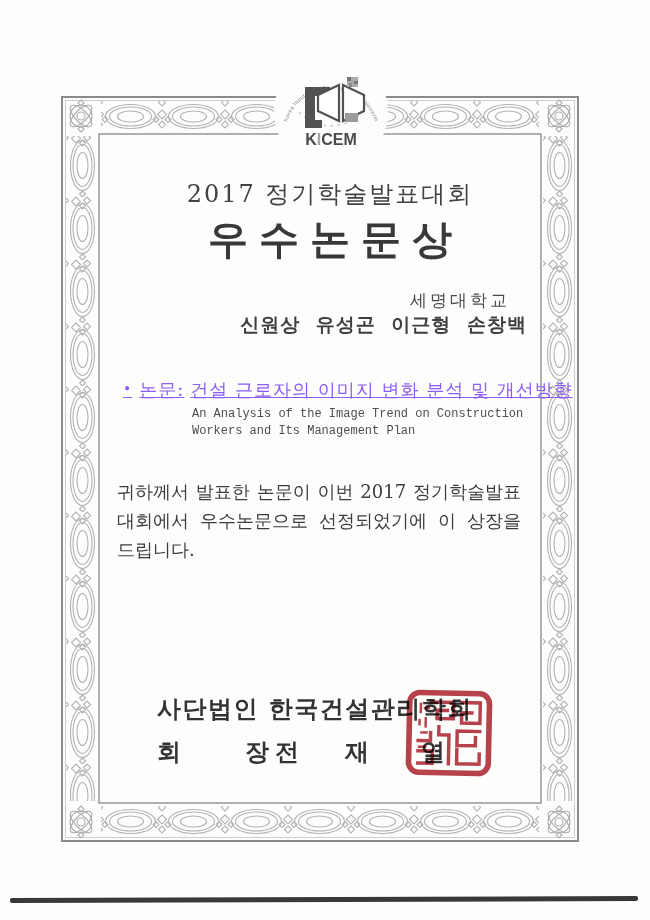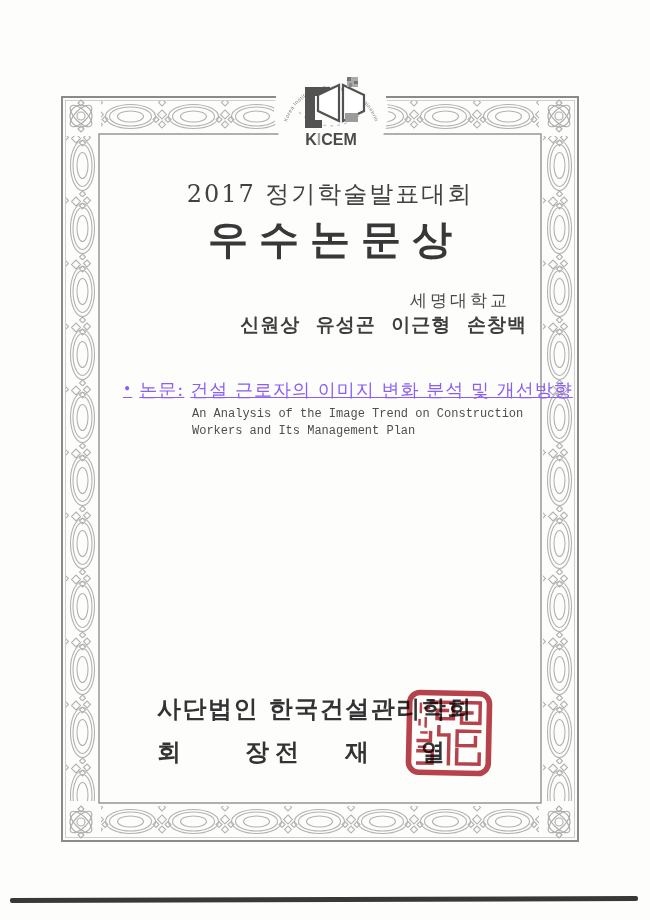--- a/index.html
+++ b/index.html
@@ -164,20 +164,25 @@
   <div class="paper-block abs">
     <div class="paper-ko">
       <span class="bullet">•</span><span class="label">논문:</span><span>건설 근로자의 이미지 변화 분석 및 개선방향</span>
     </div>
     <div class="paper-en">
       <div>An Analysis of the Image Trend on Construction</div>
       <div>Workers and Its Management Plan</div>
     </div>
   </div>
 
+  <div class="body-text abs">
+    <div class="jline">귀하께서 발표한 논문이 이번 2017 정기학술발표</div>
+    <div class="jline">대회에서 우수논문으로 선정되었기에 이 상장을</div>
+    <div>드립니다.</div>
+  </div>
 
 
   <div class="org-line abs">사단법인 한국건설관리학회</div>
   <div class="president-line abs">
     <span>회</span>
     <span>장</span>
     <span>전</span>
     <span>재</span>
     <span>열</span>
   </div>

